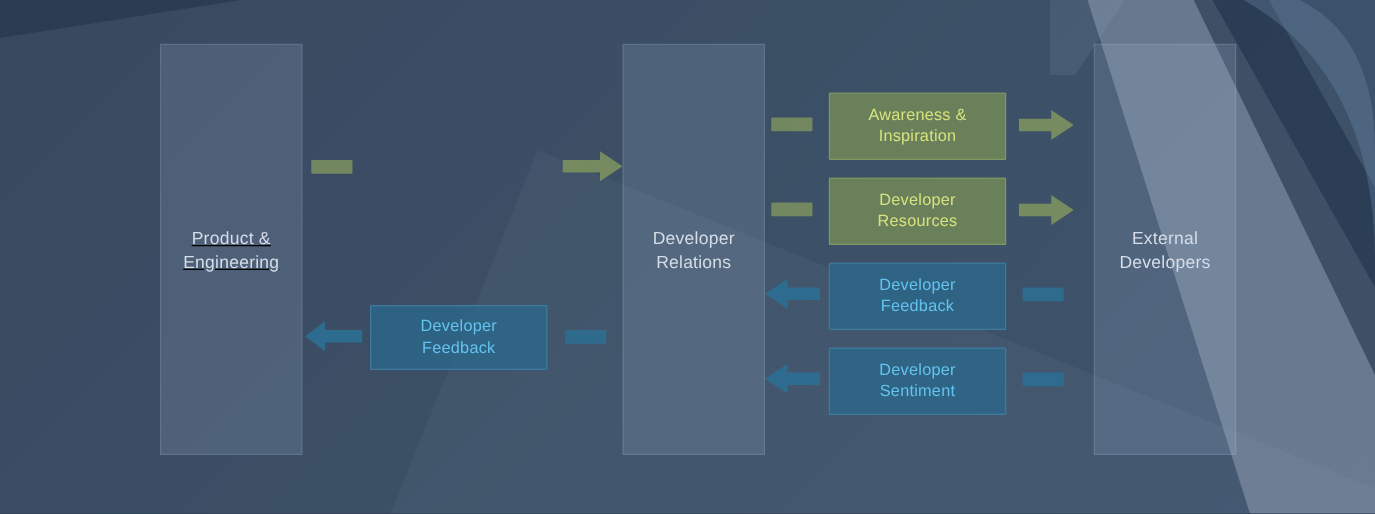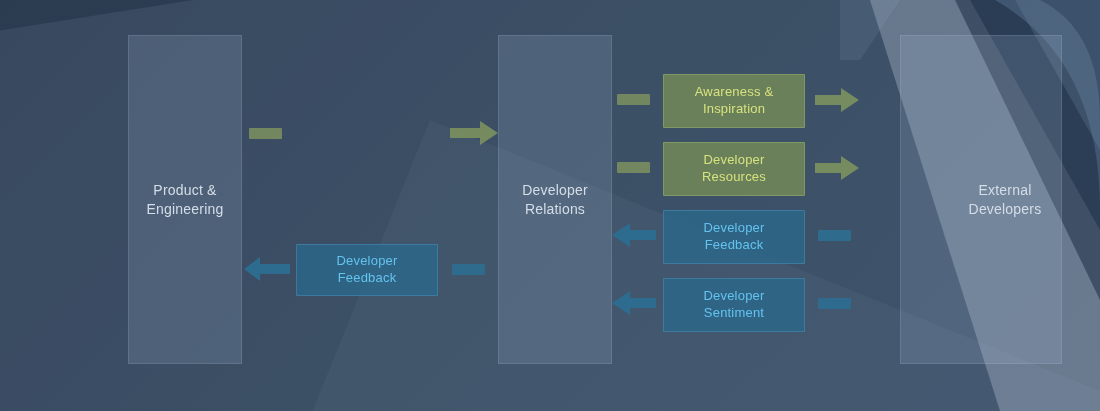--- a/index.html
+++ b/index.html
@@ -121,31 +121,31 @@
   <div class="bg-diag-light2"></div>
 
   <svg class="bg-corner-svg" viewBox="0 0 260 411" preserveAspectRatio="none">
     <polygon points="30,0 130,0 260,230 260,411 160,411" fill="rgba(205,215,228,0.30)"></polygon>
     <polygon points="115,0 175,0 260,150 260,300" fill="rgba(30,45,70,0.55)"></polygon>
     <path d="M155,0 Q260,60 260,210 L260,0 Z" fill="rgba(120,150,185,0.28)"></path>
     <path d="M200,0 Q260,30 260,120 L260,0 Z" fill="rgba(40,58,84,0.45)"></path>
     <polygon points="0,0 60,0 20,60 0,60" fill="rgba(160,180,205,0.12)"></polygon>
   </svg>
 
-  <div class="pillar" style="left:128px; top:35px; width:112px; height:327px;">
+  <div class="pillar" style="left:128px; top:35px; width:112px; height:327px;text-decoration:underline;">
     <div class="pillar-label">Product &amp;
 Engineering</div>
   </div>
 
   <div class="pillar" style="left:498px; top:35px; width:112px; height:327px;">
     <div class="pillar-label">Developer
 Relations</div>
   </div>
 
-  <div class="pillar" style="left:900px; top:35px; width:112px; height:327px;padding-left:48px;">
+  <div class="pillar" style="left:875px; top:35px; width:112px; height:327px;">
     <div class="pillar-label">External
 Developers</div>
   </div>
 
   <div class="stub stub-green" style="left:249px; top:128px; width:33px;"></div>
 
 
   <div class="conn" style="left:450px; top:120px;">
     <svg width="48" height="26" viewBox="0 0 48 26">
       <polygon points="0,8 30,8 30,1 48,13 30,25 30,18 0,18" fill="rgba(125,145,95,0.9)"></polygon>

